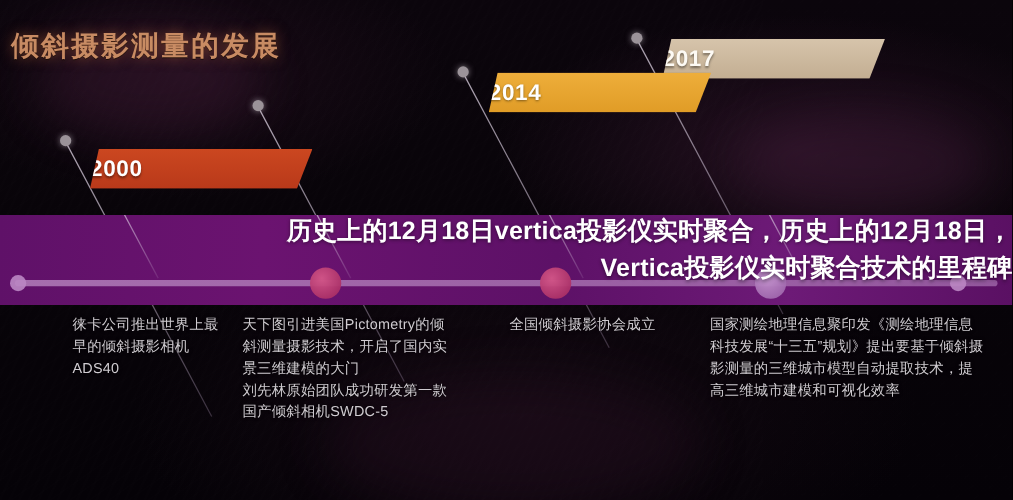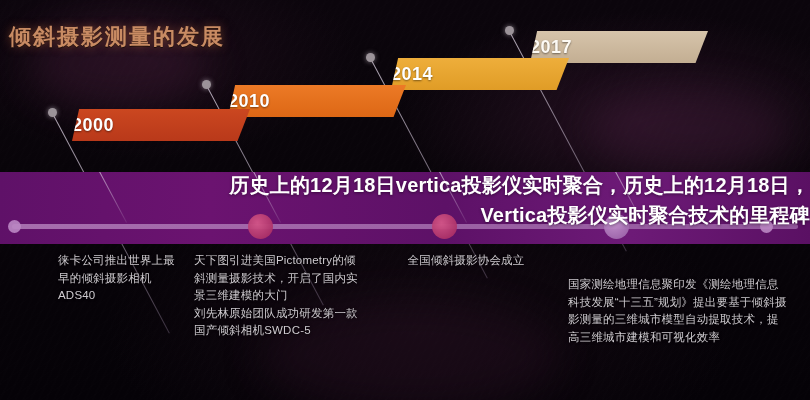--- a/index.html
+++ b/index.html
@@ -125,21 +125,21 @@
     color:#cfcbd0;
     font-size:11.5px;
     line-height:17.5px;
     letter-spacing:.2px;
     text-shadow:0 0 3px rgba(0,0,0,.9);
   }
   .col p{ margin:0; }
   .col1{ width:186px; padding-left:58px; }
   .col2{ width:188px; padding-left:8px; }
   .col3{ width:186px; padding-left:8px;text-align:center; }
-  .col4{ width:250px; padding-left:8px; padding-right:22px;margin-top:24px; }
+  .col4{ width:250px; padding-left:8px; padding-right:22px; }
 </style>
 </head>
 <body>
 
 <div id="stage">
 
   <div class="bg-dark"></div>
   <div class="bg-noise"></div>
 
   <div class="glowblob" style="left:30px; top:20px; width:180px; height:90px; background:rgba(70,28,58,.35);"></div>
@@ -155,27 +155,24 @@
   </div>
 
   <div class="leader" style="left:370px; top:57px; width:250px; transform:rotate(62deg);"></div>
   <div class="node" style="left:366px; top:53px;"></div>
   <div class="chev" style="left:391px; top:58px; width:178px; background:linear-gradient(180deg,#eeae3b,#e09c26);">
     <span class="yr">2014</span>
   </div>
 
   <div class="leader" style="left:206px; top:84px; width:250px; transform:rotate(62deg);"></div>
   <div class="node" style="left:202px; top:80px;"></div>
-  <div class="chev" style="left:228px; top:85px; width:178px; background:linear-gradient(180deg,#ec7a26,#dd6715);">
-    <span class="yr">2010</span>
-  </div>
 
   <div class="leader" style="left:52px; top:112px; width:250px; transform:rotate(62deg);"></div>
   <div class="node" style="left:48px; top:108px;"></div>
-  <div class="chev" style="left:72px; top:109px; width:178px; background:linear-gradient(180deg,#cb4720,#b9391a);">
+  <div class="chev" style="left:72px; top:119px; width:178px; background:linear-gradient(180deg,#cb4720,#b9391a);">
     <span class="yr">2000</span>
   </div>
 
   <div class="band">
     <div class="band-diag" style="left:96px; top:-6px; height:64px; transform:rotate(-28deg);"></div>
     <div class="band-diag" style="left:250px; top:-6px; height:64px; transform:rotate(-28deg);"></div>
     <div class="band-diag" style="left:436px; top:-6px; height:64px; transform:rotate(-28deg);"></div>
     <div class="band-diag" style="left:612px; top:-6px; height:64px; transform:rotate(-28deg);"></div>
 
     <div class="band-rail"></div>

